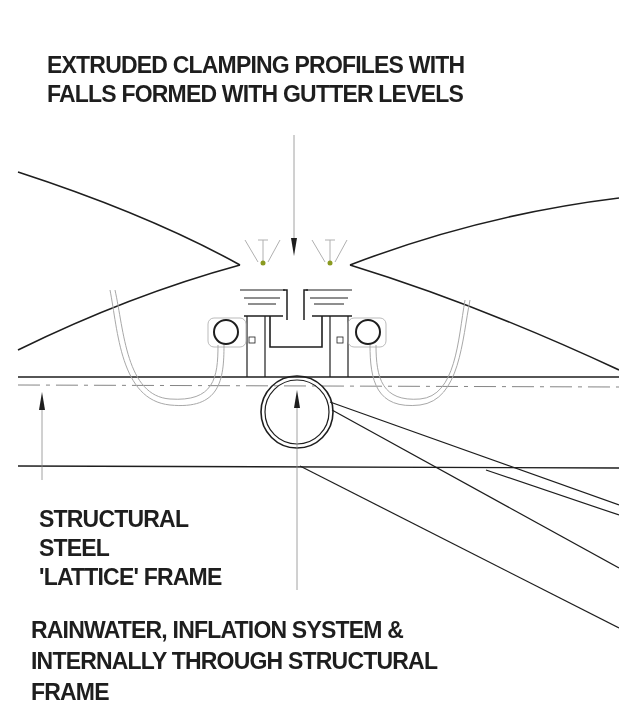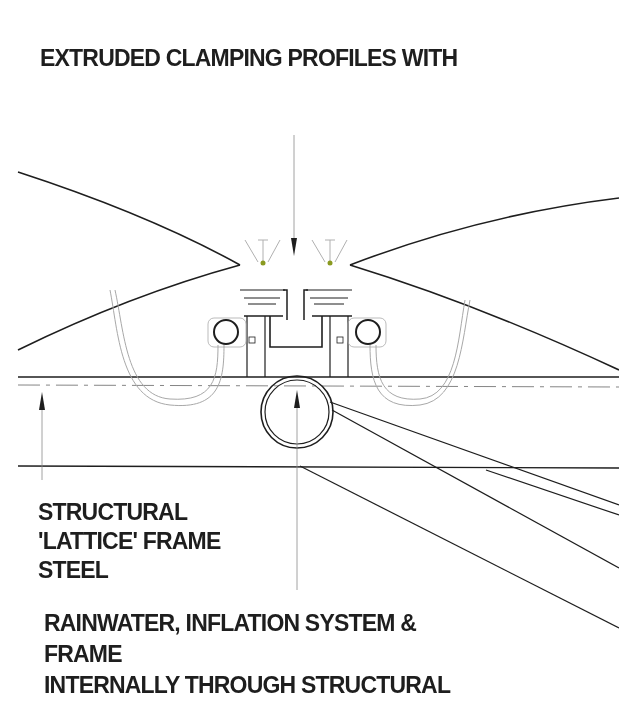--- a/index.html
+++ b/index.html
@@ -4,26 +4,26 @@
 <style>
   html, body { margin: 0; padding: 0; background: #ffffff; }
   body { width: 619px; height: 728px; position: relative; overflow: hidden; }
   .label {
     position: absolute;
     font-family: "Liberation Sans", sans-serif;
     font-weight: bold;
     color: #1e1e1e;
     letter-spacing: -0.8px;
     text-transform: uppercase;
-    margin: 8px;
+    margin: 15px;
   }
   .label span { display: block; white-space: nowrap; }
   #label-top { left: 32px; top: 36px; font-size: 23px; line-height: 29px; }
-  #label-steel { left: 30px; top: 490px; font-size: 23px; line-height: 29px; }
-  #label-services { left: 36px; top: 600px; font-size: 23px; line-height: 31px; }
+  #label-steel { left: 24px; top: 490px; font-size: 23px; line-height: 29px; }
+  #label-services { left: 16px; top: 600px; font-size: 23px; line-height: 31px; }
   svg.drawing { position: absolute; left: 0; top: 0; }
 </style>
 </head>
 <body>
 
 <svg class="drawing" width="619" height="728" viewBox="0 0 619 728" xmlns="http://www.w3.org/2000/svg">
 
   <g fill="none" stroke="#1e1e1e" stroke-width="1.6">
     <path d="M18 172 Q150 215 240 265"></path>
     <path d="M18 350 Q130 295 240 265"></path>
@@ -93,25 +93,26 @@
     <polygon points="291,238 297,238 294,256" fill="#1e1e1e"></polygon>
     <line x1="42" y1="400" x2="42" y2="480" stroke="#8a8a8a" stroke-width="0.8"></line>
     <polygon points="39,410 45,410 42,392" fill="#1e1e1e"></polygon>
     <line x1="297" y1="400" x2="297" y2="590" stroke="#8a8a8a" stroke-width="0.8"></line>
     <polygon points="294,408 300,408 297,390" fill="#1e1e1e"></polygon>
   </g>
 </svg>
 
 <div class="label" id="label-top">
   <span>EXTRUDED CLAMPING PROFILES WITH</span>
+  <span>FALLS FORMED WITH GUTTER LEVELS</span>
 </div>
 
 <div class="label" id="label-steel">
   <span>STRUCTURAL</span>
+  <span>STEEL</span>
   <span>'LATTICE' FRAME</span>
-  <span>STEEL</span>
 </div>
 
 <div class="label" id="label-services">
   <span>RAINWATER, INFLATION SYSTEM &amp;</span>
+  <span>INTERNALLY THROUGH STRUCTURAL</span>
   <span>FRAME</span>
-  <span>INTERNALLY THROUGH STRUCTURAL</span>
 </div>
 
 </body></html>

